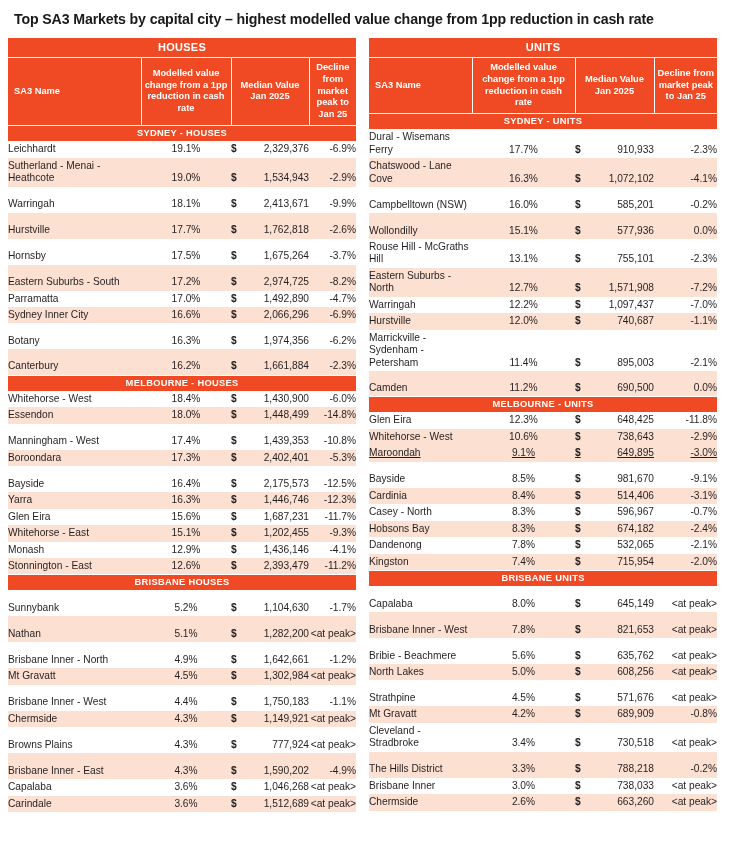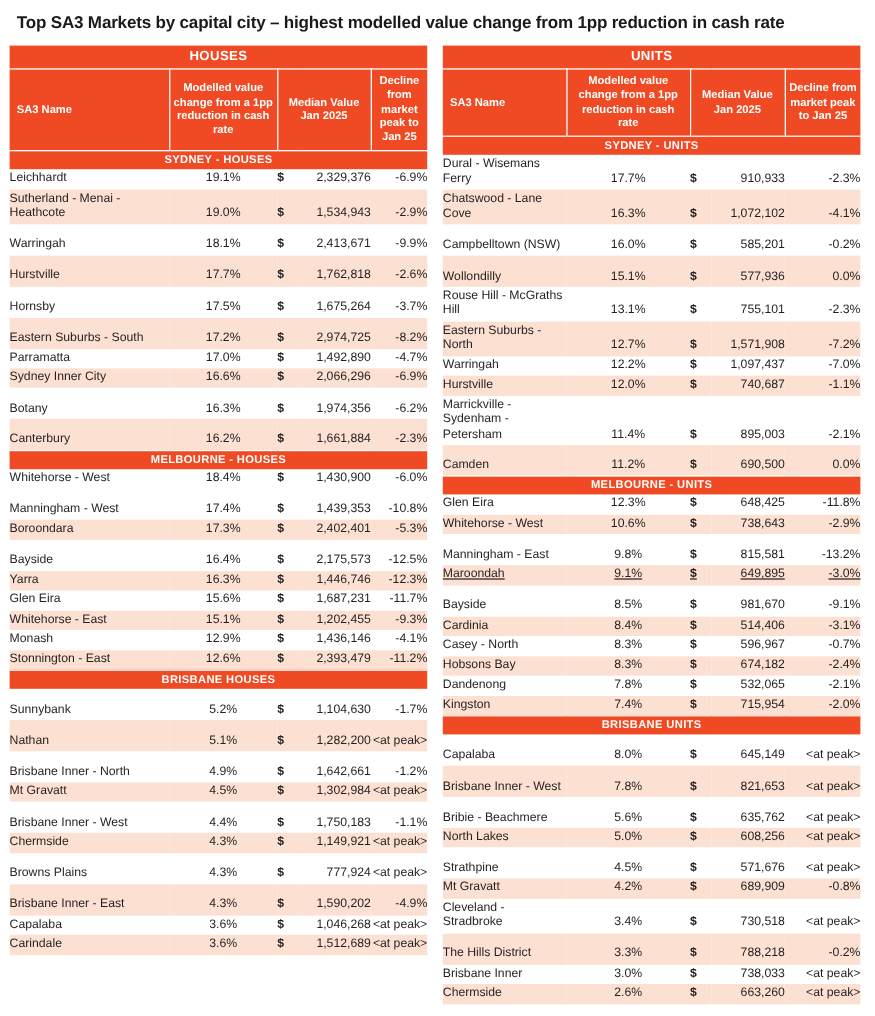--- a/index.html
+++ b/index.html
@@ -218,20 +218,27 @@
             </tr>
             <tr class="section">
               <td colspan="5">MELBOURNE - HOUSES</td>
             </tr>
             <tr class="data" style="height: 14px;">
               <td class="c-name">Whitehorse - West</td>
               <td class="c-pct">18.4%</td>
               <td class="c-dollar">$</td>
               <td class="c-val">1,430,900</td>
               <td class="c-dec nowrap">-6.0%</td>
+            </tr>
+            <tr class="data alt" style="height: 14px;">
+              <td class="c-name">Essendon</td>
+              <td class="c-pct">18.0%</td>
+              <td class="c-dollar">$</td>
+              <td class="c-val">1,448,499</td>
+              <td class="c-dec nowrap">-14.8%</td>
             </tr>
             <tr class="data" style="height: 26px;">
               <td class="c-name">Manningham - West</td>
               <td class="c-pct">17.4%</td>
               <td class="c-dollar">$</td>
               <td class="c-val">1,439,353</td>
               <td class="c-dec nowrap">-10.8%</td>
             </tr>
             <tr class="data alt" style="height: 14px;">
               <td class="c-name">Boroondara</td>
@@ -460,27 +467,20 @@
               <td class="c-val">648,425</td>
               <td class="c-dec nowrap">-11.8%</td>
             </tr>
             <tr class="data alt" style="height: 14px;">
               <td class="c-name">Whitehorse - West</td>
               <td class="c-pct">10.6%</td>
               <td class="c-dollar">$</td>
               <td class="c-val">738,643</td>
               <td class="c-dec nowrap">-2.9%</td>
             </tr>
-            <tr class="data" style="height: 26px;">
-              <td class="c-name">Manningham - East</td>
-              <td class="c-pct">9.8%</td>
-              <td class="c-dollar">$</td>
-              <td class="c-val">815,581</td>
-              <td class="c-dec nowrap">-13.2%</td>
-            </tr>
             <tr class="data alt" style="height: 14px; text-decoration: underline;">
               <td class="c-name">Maroondah</td>
               <td class="c-pct">9.1%</td>
               <td class="c-dollar">$</td>
               <td class="c-val">649,895</td>
               <td class="c-dec nowrap">-3.0%</td>
             </tr>
             <tr class="data" style="height: 26px;">
               <td class="c-name">Bayside</td>
               <td class="c-pct">8.5%</td>

